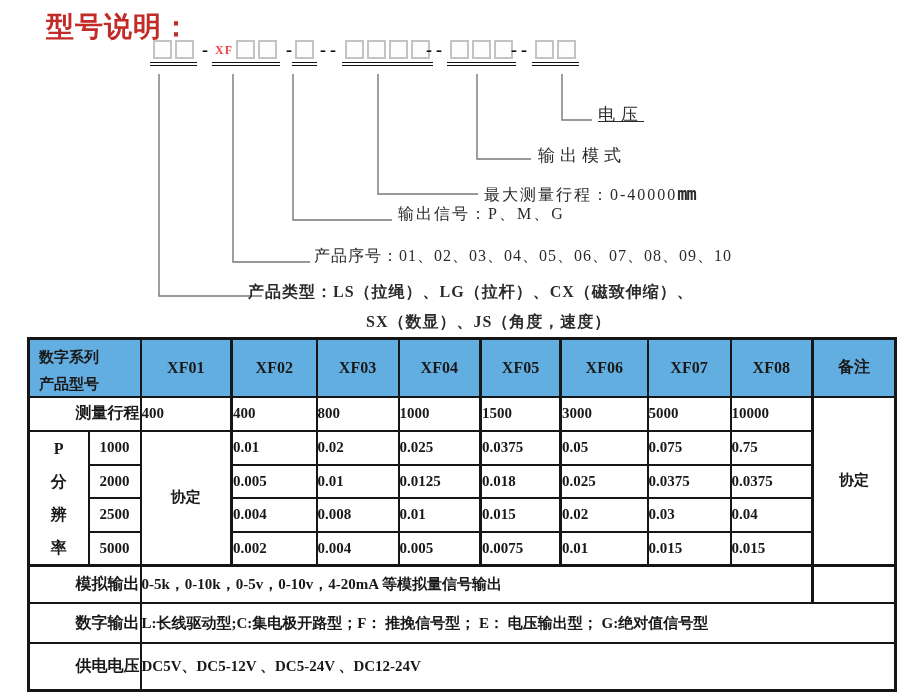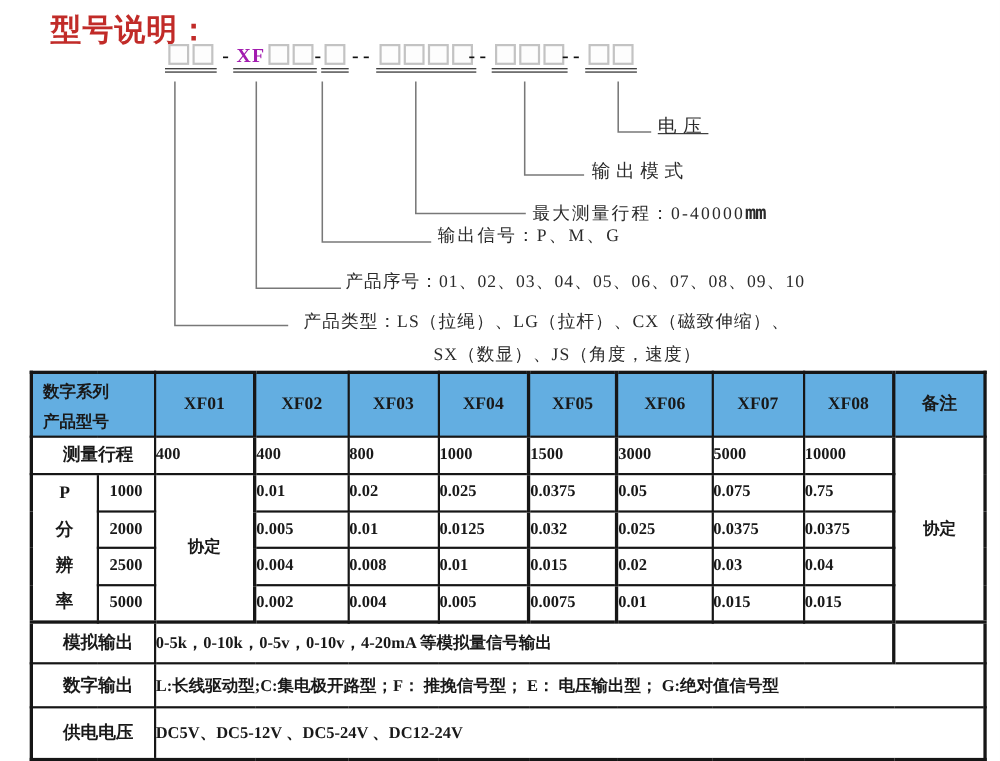--- a/index.html
+++ b/index.html
@@ -14,21 +14,21 @@
     font-family:"Liberation Sans","DejaVu Sans",sans-serif;
     font-size:28px;font-weight:bold;color:#c12b28;letter-spacing:1px;
   }
   
   #code-line{position:absolute;left:0;top:0;width:909px;height:80px;}
   .grp{
     position:absolute;top:40px;display:flex;align-items:flex-end;gap:3px;
     padding:0 3px 3px 3px;border-bottom:4px double #141414;
   }
   .grp .prefix{
-    font-size:18px;font-weight:bold;color:#a21caf;letter-spacing:1px;
+    font-size:12px;font-weight:bold;color:#ef4444;letter-spacing:1px;
     line-height:17px;
   }
   .box{
     display:inline-block;width:15px;height:15px;border:2px solid #c3c3c3;
     background:#fdfdfd;
   }
   .sep{
     position:absolute;top:41px;font-size:18px;font-weight:bold;color:#111;
     letter-spacing:4px;line-height:19px;white-space:pre;
   }
@@ -38,37 +38,37 @@
   .dlabel{position:absolute;color:#2b2b2b;white-space:nowrap;}
   #lbl-voltage       {left:598px;top:103px;font-size:17px;letter-spacing:6px;text-decoration:underline;}
   #lbl-output-mode   {left:538px;top:144px;font-size:17px;letter-spacing:5px;}
   #lbl-max-travel    {left:484px;top:184px;font-size:16px;letter-spacing:2px;}
   #lbl-max-travel .unit{
     font-family:"DejaVu Sans Mono","Liberation Mono",monospace;
     font-weight:bold;font-size:17px;letter-spacing:-1px;
   }
   #lbl-output-signal {left:398px;top:204px;font-size:16px;letter-spacing:2px;}
   #lbl-product-serial{left:314px;top:246px;font-size:16px;letter-spacing:1px;}
-  #lbl-product-type  {left:276px;top:282px;font-size:16px;letter-spacing:1px;}
+  #lbl-product-type  {left:248px;top:282px;font-size:16px;letter-spacing:1px;font-weight:bold;}
   #lbl-product-type .line2{margin-left:118px;margin-top:9px;}
   
   #spec-table{
     position:absolute;left:27px;top:337px;width:867px;
     border-collapse:collapse;table-layout:fixed;
     border:3px solid #161616;
     font-weight:bold;color:#191919;
   }
   #spec-table td{border:2px solid #161616;font-size:15px;padding:0;vertical-align:middle;}
   #spec-table .hd{background:#63aee1;text-align:center;font-size:16px;}
   #spec-table .hd2{background:#63aee1;text-align:left;}
   #spec-table .hd2 div{padding-left:9px;line-height:20px;}
   #spec-table .hd2 .l1{margin:6px 0 7px 0;}
   #spec-table .c{text-align:center;}
   #spec-table .val{text-align:left;padding-left:0;}
-  #spec-table .lbl{text-align:center;padding-left:9px;font-size:16px;}
+  #spec-table .lbl{text-align:right;padding-left:9px;font-size:16px;}
   #spec-table .bl3{border-left-width:3px;}
   #spec-table .bt3 td{border-top-width:3px;margin-left:13px;}
   #spec-table .pchars{text-align:center;}
   #spec-table .pchars div{line-height:33px;font-size:16px;}
 </style>
 </head>
 <body>
 
 <div id="page">
 
@@ -192,21 +192,21 @@
           <td class="val bl3">0.0375</td>
           <td class="val bl3">0.05</td>
           <td class="val">0.075</td>
           <td class="val">0.75</td>
         </tr>
         <tr style="height: 33px;">
           <td class="c">2000</td>
           <td class="val bl3">0.005</td>
           <td class="val">0.01</td>
           <td class="val">0.0125</td>
-          <td class="val bl3">0.032</td>
+          <td class="val bl3">0.018</td>
           <td class="val bl3">0.025</td>
           <td class="val">0.0375</td>
           <td class="val">0.0375</td>
         </tr>
         <tr style="height: 34px;">
           <td class="c">2500</td>
           <td class="val bl3">0.004</td>
           <td class="val">0.008</td>
           <td class="val">0.01</td>
           <td class="val bl3">0.015</td>

